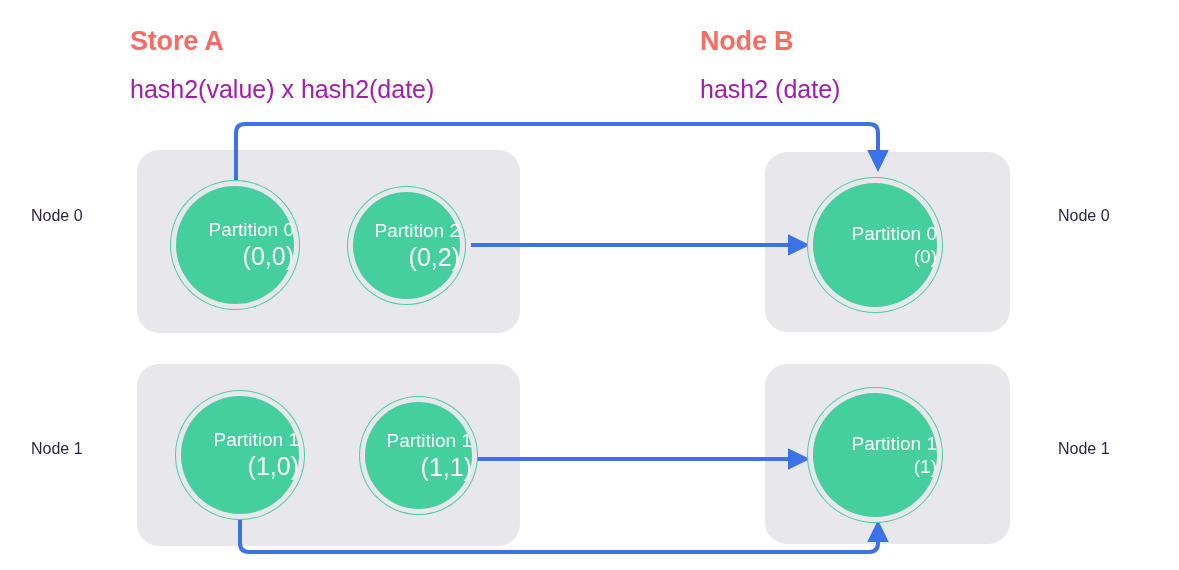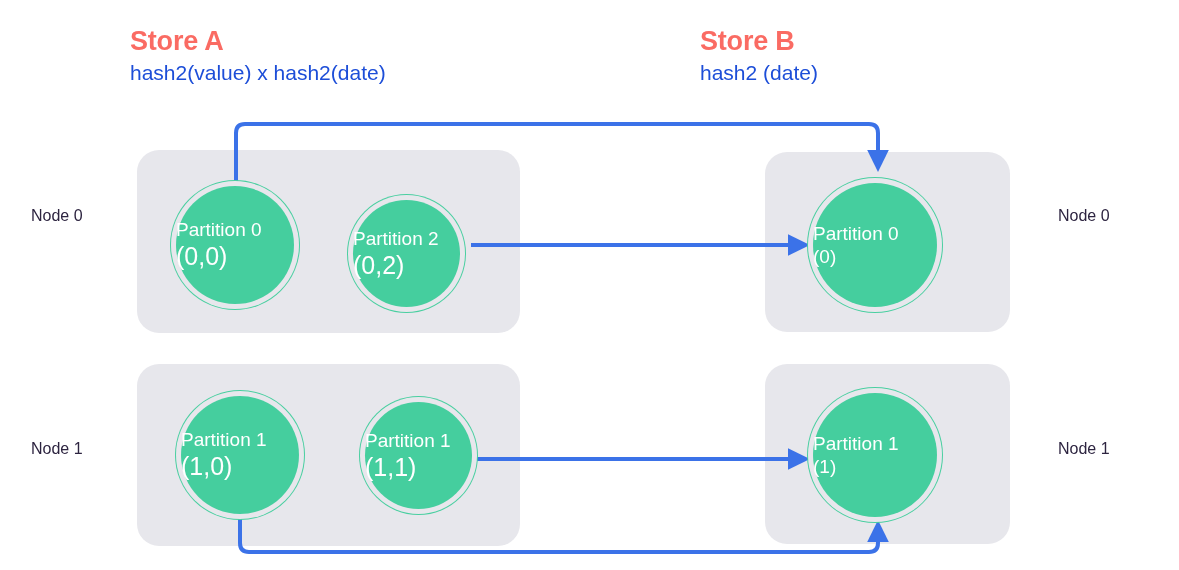--- a/index.html
+++ b/index.html
@@ -26,26 +26,26 @@
   }
   .store-title {
     font-size: 27px;
     font-weight: 700;
     color: #FA6B63;
     letter-spacing: -0.2px;
     line-height: 1.15;
     white-space: nowrap;
   }
   .store-sub {
-    font-size: 21px;
+    font-size: 25px;
     font-weight: 400;
-    color: #1d4ed8;
+    color: #a21caf;
     line-height: 1.4;
     white-space: nowrap;
-    margin-top: 1px;
+    margin-top: 15px;
   }
 
   
   .node-label {
     position: absolute;
     font-size: 16px;
     color: #2D2440;
     white-space: nowrap;
     user-select: none;
   }
@@ -58,21 +58,21 @@
   }
 
   
   .partition {
     position: absolute;
     border-radius: 50%;
     background: #45CE9E;
     box-shadow: 0 0 0 5px #E7E7EC, 0 0 0 6px #49CFA0;
     display: flex;
     flex-direction: column;
-    align-items: flex-start;
+    align-items: flex-end;
     justify-content: center;
     color: #ffffff;
     text-align: center;
     line-height: 1.22;
     user-select: none;
   }
   .p-name { font-size: 19px; white-space: nowrap; }
   .p-key  { font-size: 25px; white-space: nowrap; }
 
   .partition.big .p-name { font-size: 19px; }
@@ -91,21 +91,21 @@
 <body>
 
 <div id="canvas">
 
   <div class="store-header" style="left:130px; top:26px; width:440px;">
     <div class="store-title">Store A</div>
     <div class="store-sub">hash2(value) x hash2(date)</div>
   </div>
 
   <div class="store-header" style="left:700px; top:26px; width:370px;">
-    <div class="store-title">Store B</div>
+    <div class="store-title">Node B</div>
     <div class="store-sub">hash2 (date)</div>
   </div>
 
   <div class="node-label" style="left:31px; top:207px;">Node 0</div>
   <div class="node-label" style="left:31px; top:440px;">Node 1</div>
 
   <div class="node-label" style="left:1058px; top:207px;">Node 0</div>
   <div class="node-label" style="left:1058px; top:440px;">Node 1</div>
 
   <div class="panel" style="left:137px; top:150px; width:383px; height:183px;"></div>
@@ -127,21 +127,21 @@
     <path d="M471,459 L806,459" fill="none" stroke="#3B72E8" stroke-width="4" marker-end="url(#ah)"></path>
 
     <path d="M240,503 L240,543 Q240,552 249,552 L869,552 Q878,552 878,543 L878,524" fill="none" stroke="#3B72E8" stroke-width="4" marker-end="url(#ah)"></path>
   </svg>
 
   <div class="partition" style="left:176px; top:186px; width:118px; height:118px;">
     <span class="p-name">Partition 0</span>
     <span class="p-key">(0,0)</span>
   </div>
 
-  <div class="partition" style="left:353px; top:200px; width:107px; height:107px;">
+  <div class="partition" style="left:353px; top:192px; width:107px; height:107px;">
     <span class="p-name">Partition 2</span>
     <span class="p-key">(0,2)</span>
   </div>
 
   <div class="partition" style="left:181px; top:396px; width:118px; height:118px;">
     <span class="p-name">Partition 1</span>
     <span class="p-key">(1,0)</span>
   </div>
 
   <div class="partition" style="left:365px; top:402px; width:107px; height:107px;">

